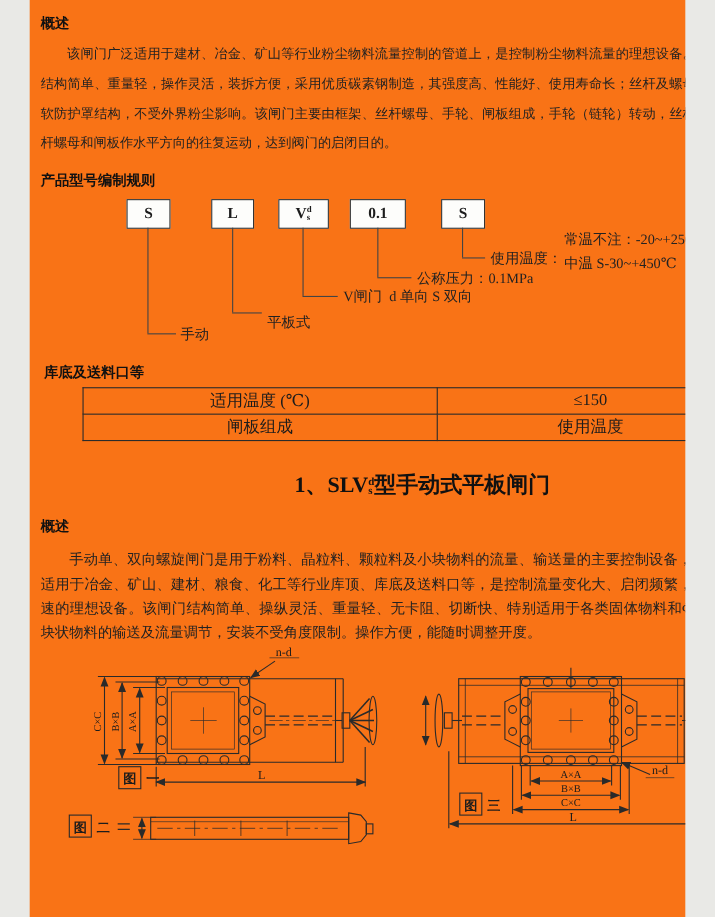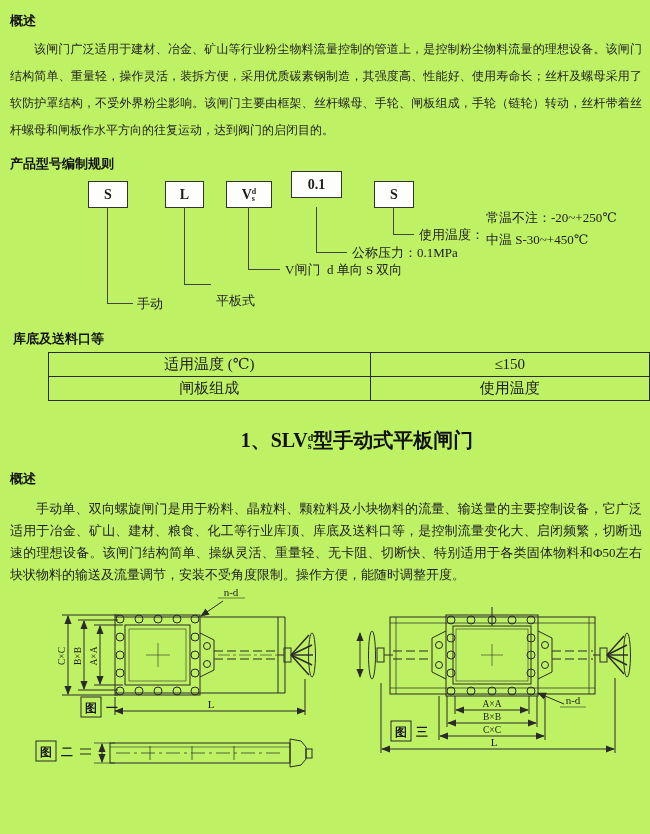--- a/index.html
+++ b/index.html
@@ -1,18 +1,18 @@
 <!DOCTYPE html>
 <html><head>
 <meta charset="utf-8">
 <style>
   html,body{margin:0;padding:0;background:#e9e9e6;}
   .page{
-    position:relative;width:650px;height:834px;margin:0 auto;
-    background:#bef264;color:#1c1c1c;
+    position:relative;width:596px;height:834px;margin:0 auto;
+    background:#f97316;color:#1c1c1c;
     font-family:"Liberation Serif","DejaVu Serif",serif;
     overflow:hidden;
   }
   .hd{position:absolute;font-weight:bold;font-size:13px;
       font-family:"Liberation Sans","DejaVu Sans",sans-serif;color:#111;}
   .para{position:absolute;left:10px;width:632px;font-size:12px;
         text-align:justify;text-indent:2em;color:#222;}
   .p1{top:36px;line-height:27px;}
   .p2{top:490px;line-height:22px;font-size:13px;margin-top:8px;}
   
@@ -41,36 +41,36 @@
 <div class="page">
 
   <div class="hd" style="left:10px;top:12px;">概述</div>
   <div class="para p1">该闸门广泛适用于建材、冶金、矿山等行业粉尘物料流量控制的管道上，是控制粉尘物料流量的理想设备。该闸门结构简单、重量轻，操作灵活，装拆方便，采用优质碳素钢制造，其强度高、性能好、使用寿命长；丝杆及螺母采用了软防护罩结构，不受外界粉尘影响。该闸门主要由框架、丝杆螺母、手轮、闸板组成，手轮（链轮）转动，丝杆带着丝杆螺母和闸板作水平方向的往复运动，达到阀门的启闭目的。</div>
 
   <div class="hd" style="left:10px;top:155px;">产品型号编制规则</div>
 
   <div class="mbox" style="left:88px;top:181px;width:38px;">S</div>
   <div class="mbox" style="left:165px;top:181px;width:37px;">L</div>
   <div class="mbox" style="left:226px;top:181px;width:44px;"><span>V</span><span class="stack"><span>d</span><span>s</span></span></div>
-  <div class="mbox" style="left:291px;top:171px;width:49px;">0.1</div>
+  <div class="mbox" style="left:291px;top:181px;width:49px;">0.1</div>
   <div class="mbox" style="left:374px;top:181px;width:38px;">S</div>
 
   <div class="vline" style="left:107px;top:207px;height:96px;"></div>
   <div class="hline" style="left:107px;top:303px;width:26px;"></div>
   <div class="vline" style="left:184px;top:207px;height:77px;"></div>
   <div class="hline" style="left:184px;top:284px;width:27px;"></div>
   <div class="vline" style="left:248px;top:207px;height:62px;"></div>
   <div class="hline" style="left:248px;top:269px;width:32px;"></div>
   <div class="vline" style="left:316px;top:207px;height:45px;"></div>
   <div class="hline" style="left:316px;top:252px;width:31px;"></div>
   <div class="vline" style="left:393px;top:207px;height:27px;"></div>
   <div class="hline" style="left:393px;top:234px;width:21px;"></div>
 
   <div class="lbl" style="left:137px;top:295px;">手动</div>
-  <div class="lbl" style="left:216px;top:292px;">平板式</div>
+  <div class="lbl" style="left:216px;top:284px;">平板式</div>
   <div class="lbl" style="left:285px;top:261px;">V闸门  d 单向 S 双向</div>
   <div class="lbl" style="left:352px;top:244px;">公称压力：0.1MPa</div>
   <div class="lbl" style="left:419px;top:226px;">使用温度：</div>
   <div class="lbl" style="left:486px;top:209px;">常温不注：-20~+250℃</div>
   <div class="lbl" style="left:486px;top:231px;">中温 S-30~+450℃</div>
 
   <div class="hd" style="left:13px;top:330px;">库底及送料口等</div>
   <table class="perf">
     <tbody>
         <tr>

